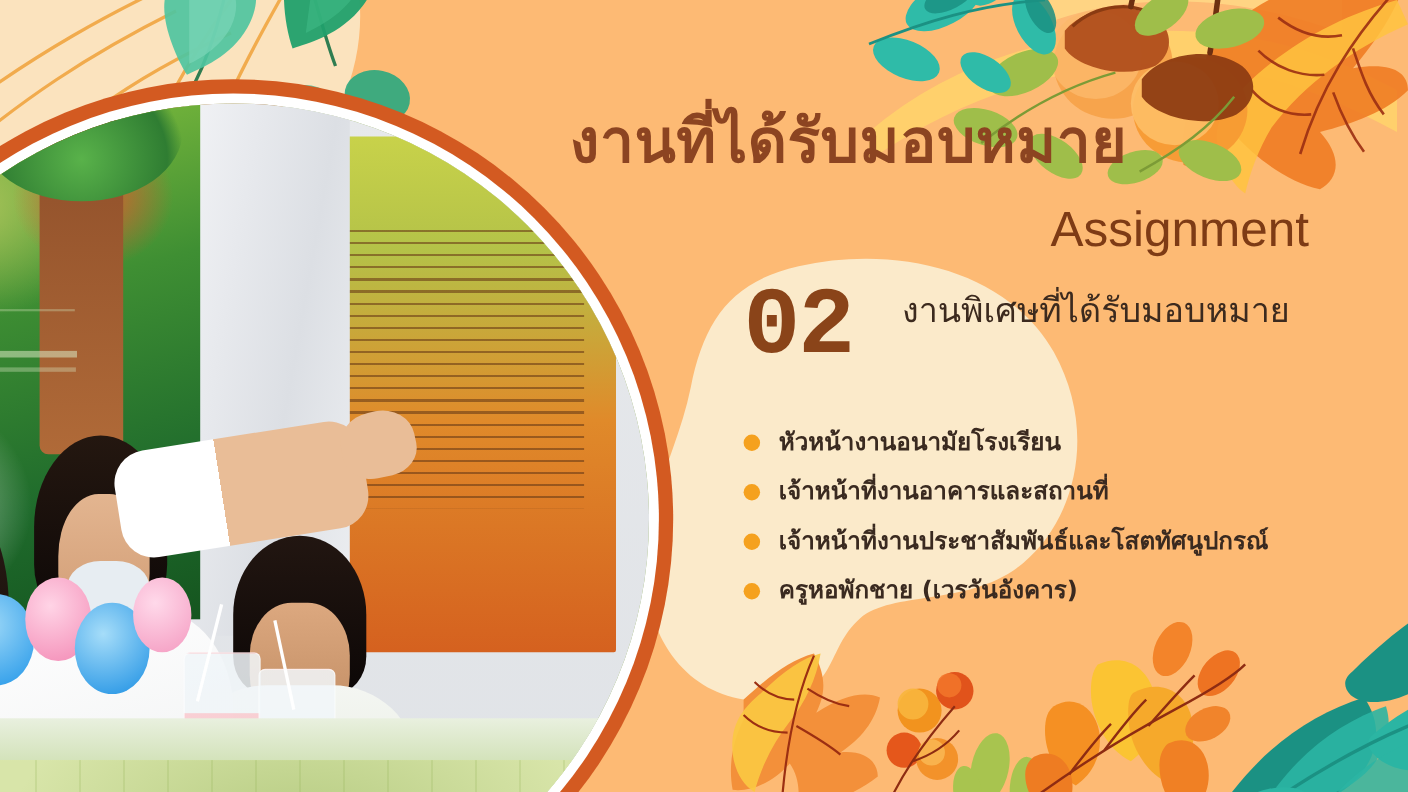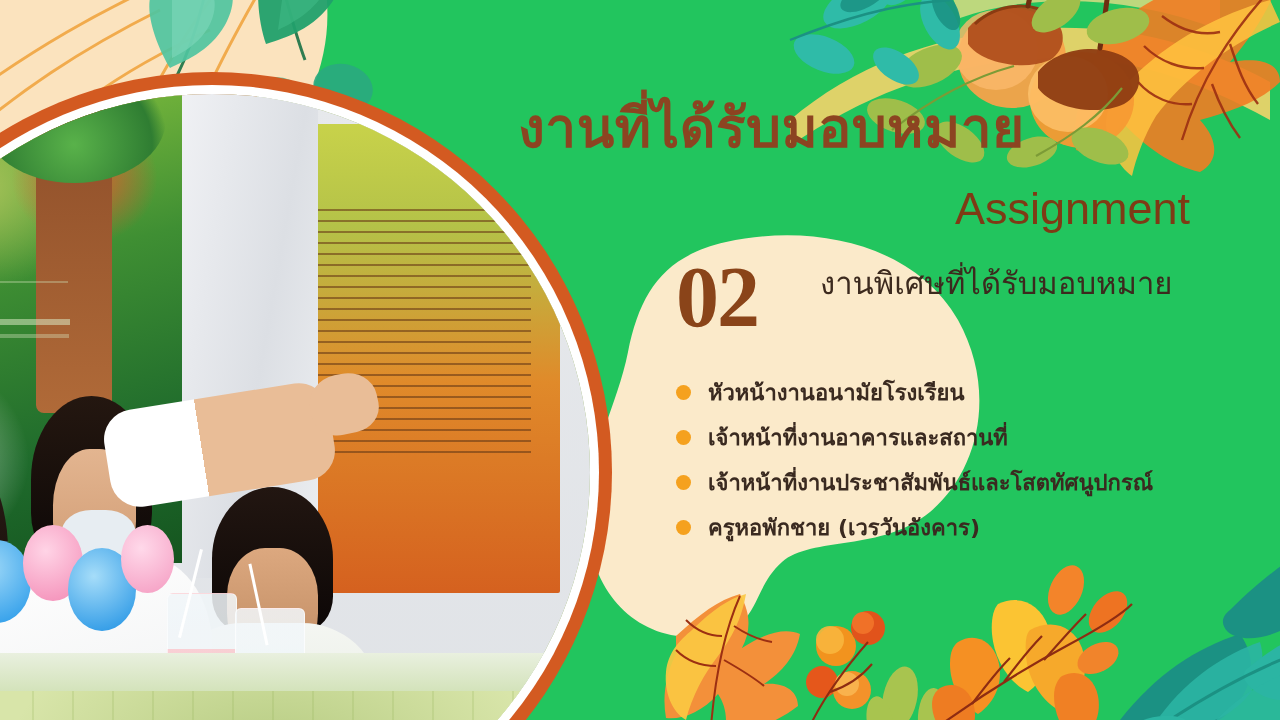--- a/index.html
+++ b/index.html
@@ -2,21 +2,21 @@
 <html><head>
 <meta charset="utf-8">
 <style>
   html,body{margin:0;padding:0;}
   body{
     width:1280px;height:720px;overflow:hidden;
     background:#FCF2EA;
     font-family:"DejaVu Sans","Liberation Sans",sans-serif;
     position:relative;
   }
-  .slide{position:absolute;inset:0;overflow:hidden;background:#22c55e;}
+  .slide{position:absolute;inset:0;overflow:hidden;background:#fdba74;}
 
   
   .deco{position:absolute;pointer-events:none;}
   .deco svg{display:block;overflow:visible;}
 
   
   .tl-blob{left:-90px;top:-140px;width:420px;height:360px;
     background:#FBE3BE;border-radius:0 0 60% 55%/0 0 65% 70%;
     transform:rotate(-6deg);}
 
@@ -150,30 +150,30 @@
     white-space:nowrap;
   }
   .title-en{
     position:absolute;right:90px;top:186px;
     font-size:45px;line-height:1;color:#7E3B15;
     font-family:Liberation Sans, sans-serif;
   }
   .num{
     position:absolute;left:176px;top:254px;
     font-size:86px;font-weight:bold;color:#8A4419;line-height:1;
-    font-family:Liberation Serif, serif;
+    font-family:Liberation Mono, monospace;
     letter-spacing:-2px;
   }
   .subtitle{
     position:absolute;left:320px;top:268px;
     font-size:31px;font-weight:normal;color:#3C2A1E;line-height:1;
     white-space:nowrap;
   }
 
-  .bullets{position:absolute;left:176px;top:370px;width:600px;}
+  .bullets{position:absolute;left:176px;top:380px;width:600px;}
   .bullet{display:flex;align-items:center;height:45px;}
   .dot{width:15px;height:15px;border-radius:50%;background:#F5A11E;
     flex:0 0 15px;margin-right:17px;box-shadow:0 0 0 0 #F5A11E;}
   .btext{font-size:22px;font-weight:bold;color:#3A2A20;line-height:1;
     white-space:nowrap;}
 </style>
 </head>
 <body>
 
 <div class="slide">

